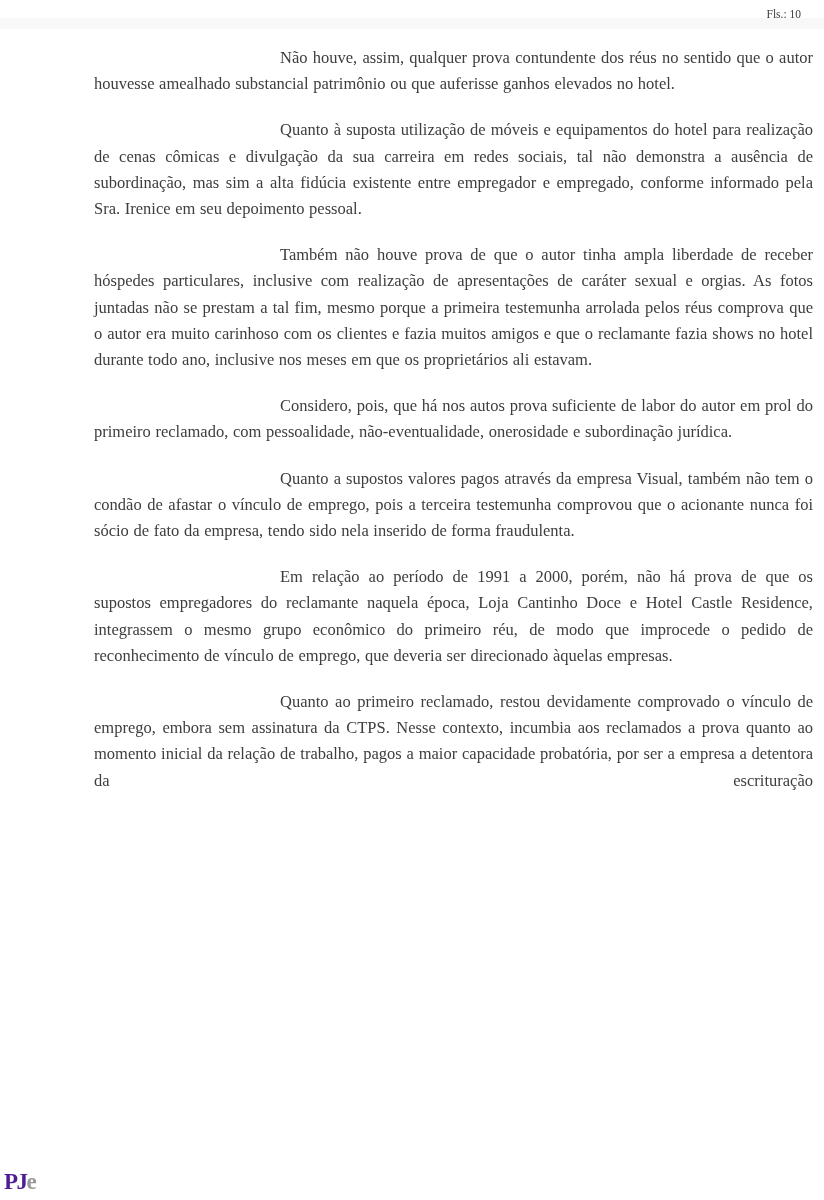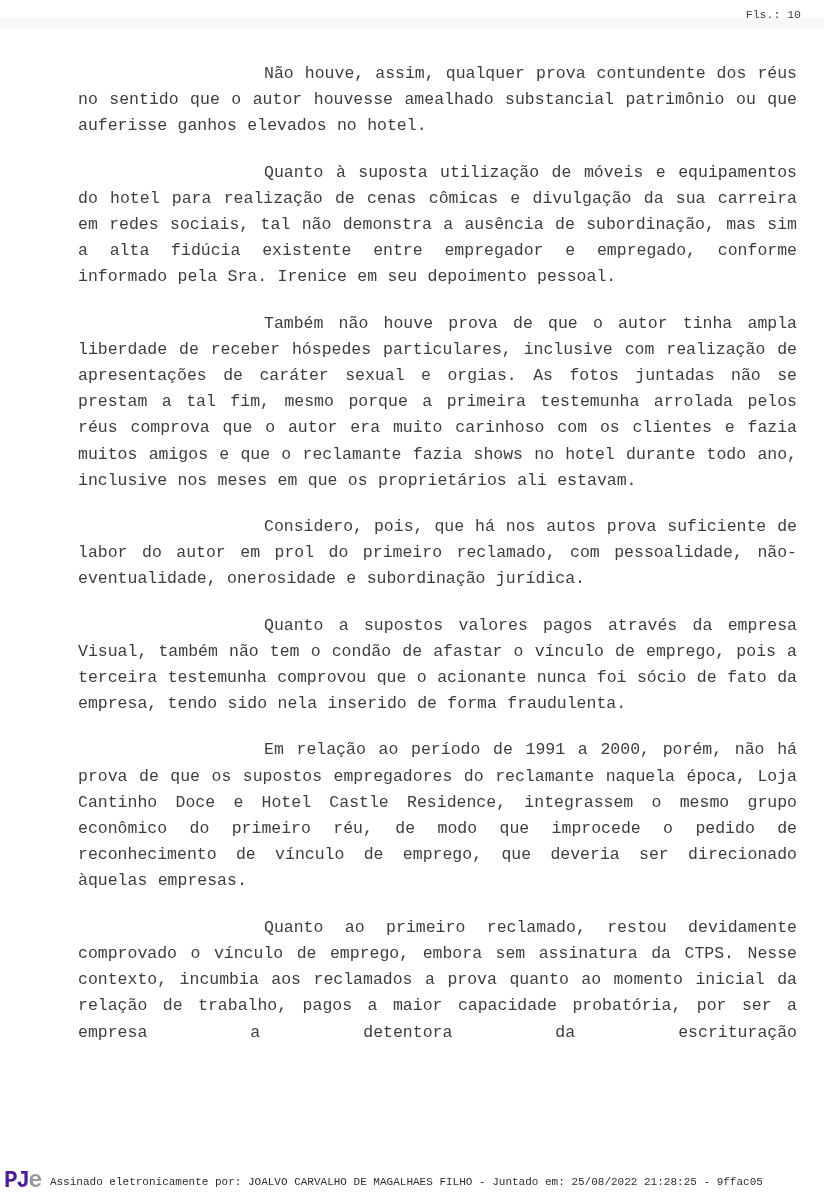--- a/index.html
+++ b/index.html
@@ -6,44 +6,43 @@
     margin: 0;
     padding: 0;
     background: #ffffff;
   }
   .page {
     position: relative;
     width: 824px;
     height: 1200px;
     background: #ffffff;
     overflow: hidden;
-    font-family: Liberation Mono, monospace;
+    font-family: Liberation Serif, serif;
   }
   .top-shade {
     position: absolute;
     top: 18px;
     left: 0;
     width: 100%;
     height: 11px;
     background: #f8f8f9;
   }
   .folio {
     position: absolute;
     top: 8px;
     right: 23px;
     font-size: 11.5px;
     color: #3d3d3d;
     white-space: nowrap;
   }
   .doc-body {
     position: absolute;
     top: 45px;
-    left: 78px;
+    left: 94px;
     width: 719px;
-    margin-top: 16px;
   }
   .doc-body p {
     margin: 0 0 20px 0;
     font-size: 16.5px;
     line-height: 26.2px;
     color: #3d3d3d;
     text-align: justify;
     text-indent: 186px;
     word-spacing: 0.5px;
   }
@@ -89,16 +88,15 @@
     <p>Quanto à suposta utilização de móveis e equipamentos do hotel para realização de cenas cômicas e divulgação da sua carreira em redes sociais, tal não demonstra a ausência de subordinação, mas sim a alta fidúcia existente entre empregador e empregado, conforme informado pela Sra. Irenice em seu depoimento pessoal.</p>
     <p>Também não houve prova de que o autor tinha ampla liberdade de receber hóspedes particulares, inclusive com realização de apresentações de caráter sexual e orgias. As fotos juntadas não se prestam a tal fim, mesmo porque a primeira testemunha arrolada pelos réus comprova que o autor era muito carinhoso com os clientes e fazia muitos amigos e que o reclamante fazia shows no hotel durante todo ano, inclusive nos meses em que os proprietários ali estavam.</p>
     <p>Considero, pois, que há nos autos prova suficiente de labor do autor em prol do primeiro reclamado, com pessoalidade, não-eventualidade, onerosidade e subordinação jurídica.</p>
     <p>Quanto a supostos valores pagos através da empresa Visual, também não tem o condão de afastar o vínculo de emprego, pois a terceira testemunha comprovou que o acionante nunca foi sócio de fato da empresa, tendo sido nela inserido de forma fraudulenta.</p>
     <p>Em relação ao período de 1991 a 2000, porém, não há prova de que os supostos empregadores do reclamante naquela época, Loja Cantinho Doce e Hotel Castle Residence, integrassem o mesmo grupo econômico do primeiro réu, de modo que improcede o pedido de reconhecimento de vínculo de emprego, que deveria ser direcionado àquelas empresas.</p>
     <p class="cut">Quanto ao primeiro reclamado, restou devidamente comprovado o vínculo de emprego, embora sem assinatura da CTPS. Nesse contexto, incumbia aos reclamados a prova quanto ao momento inicial da relação de trabalho, pagos a maior capacidade probatória, por ser a empresa a detentora da escrituração</p>
   </main>
 
   <footer class="footer">
     <div class="pje-logo"><span class="pj">PJ</span><span class="e">e</span></div>
-    <div class="signature">Assinado eletronicamente por: JOALVO CARVALHO DE MAGALHAES FILHO - Juntado em: 25/08/2022 21:28:25 - 9ffac05</div>
   </footer>
 
 </div>
 
 </body></html>

